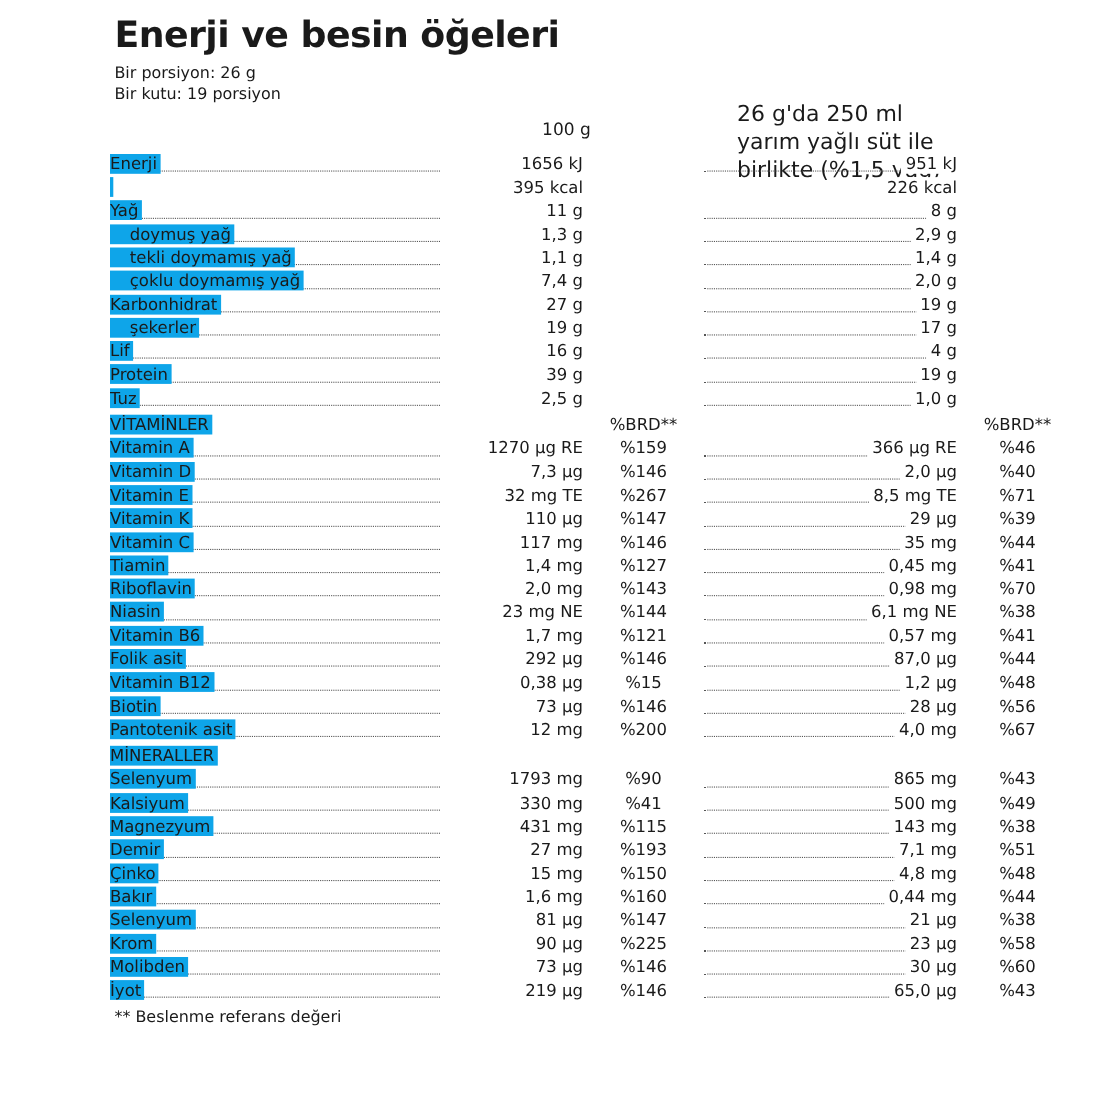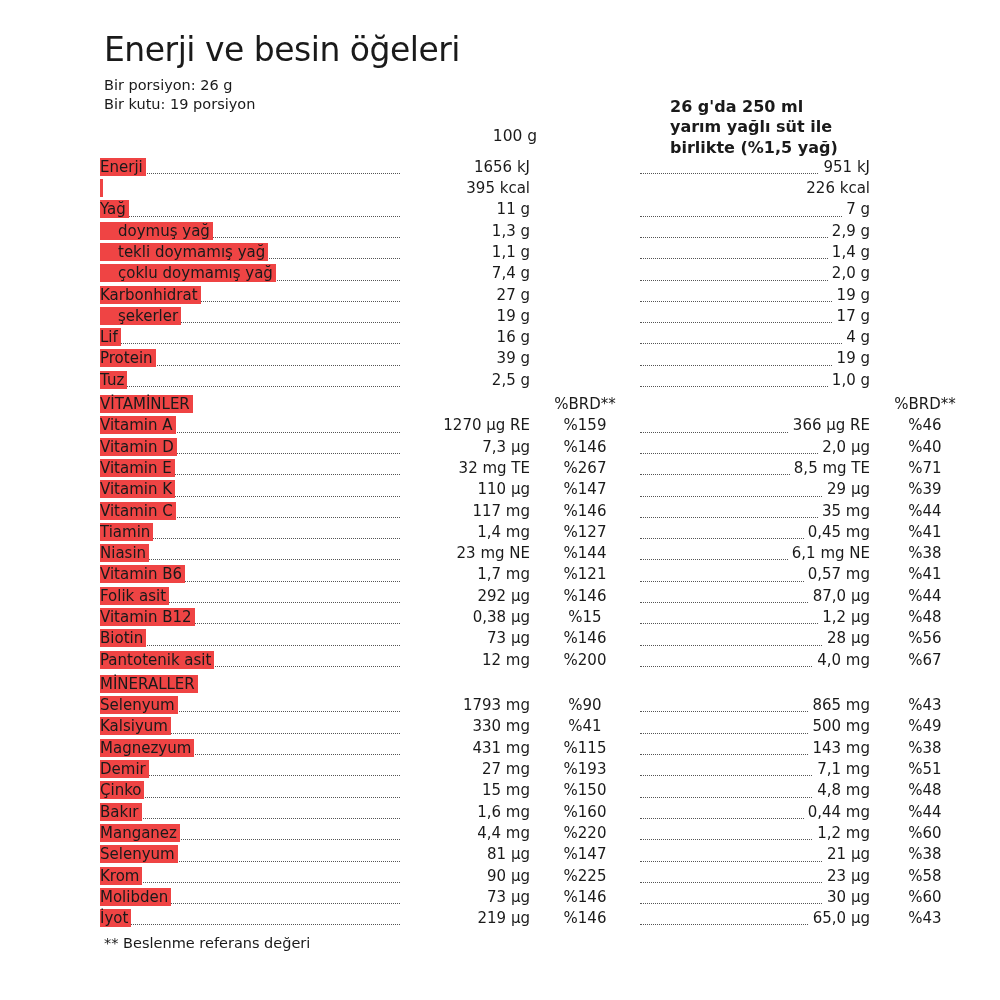--- a/index.html
+++ b/index.html
@@ -16,23 +16,23 @@
   }
   .page {
     position: relative;
     width: 1000px;
     height: 1000px;
     box-sizing: border-box;
     padding: 10px 20px 0 100px;
   }
   h1.title {
     font-size: 33px;
-    font-weight: normal;
+    font-weight: bold;
     letter-spacing: -0.5px;
-    margin: 23px 0 8px 4px;
+    margin: 5px 0 8px 4px;
     line-height: 1.05;
   }
   .serving-lines {
     margin: 0 0 4px 4px;
     font-size: 14.5px;
     line-height: 1.35;
   }
   
   .col-heads {
     position: relative;
@@ -44,45 +44,45 @@
     left: 355px;
     top: 34px;
     width: 120px;
     text-align: center;
     font-weight: normal;
     font-size: 15.5px;
   }
   .head-milk {
     position: absolute;
     left: 570px;
-    top: 4px;
+    top: 16px;
     width: 230px;
-    font-weight: bold;
-    font-size: 16px;
+    font-weight: normal;
+    font-size: 20px;
     line-height: 1.28;
   }
   
   table.nut {
     width: 880px;
     border-collapse: collapse;
     font-size: 15px;
     margin-top: 2px;
   }
   table.nut td {
     padding: 0;
     vertical-align: bottom;
     line-height: 1.42;
     white-space: nowrap;
   }
   td.lbl {
     width: 300px;
     position: relative;
     overflow: hidden;
   }
-  td.lbl .ltxt { background: #ef4444; padding-right: 3px; position: relative; z-index: 2;}
+  td.lbl .ltxt { background: #0ea5e9; padding-right: 3px; position: relative; z-index: 2;}
   td.lbl .dots {
     position: absolute;
     left: 0; right: 0; bottom: 4px;
     border-bottom: 1.6px dotted #555;
     z-index: 1;
   }
   td.v1 {
     width: 130px;
     text-align: right;
     padding-right: 2px;
@@ -157,21 +157,21 @@
           <td class="lbl"><span class="ltxt"></span></td>
           <td class="v1">395 kcal</td>
           <td class="p1"></td>
           <td class="v2"><span class="vtxt">226 kcal</span></td>
           <td class="p2"></td>
         </tr>
         <tr>
           <td class="lbl"><span class="dots"></span><span class="ltxt">Yağ</span></td>
           <td class="v1">11 g</td>
           <td class="p1"></td>
-          <td class="v2"><span class="dots2"></span><span class="vtxt">7 g</span></td>
+          <td class="v2"><span class="dots2"></span><span class="vtxt">8 g</span></td>
           <td class="p2"></td>
         </tr>
         <tr>
           <td class="lbl indent1"><span class="dots"></span><span class="ltxt">doymuş yağ</span></td>
           <td class="v1">1,3 g</td>
           <td class="p1"></td>
           <td class="v2"><span class="dots2"></span><span class="vtxt">2,9 g</span></td>
           <td class="p2"></td>
         </tr>
         <tr>
@@ -266,20 +266,27 @@
           <td class="p2">%44</td>
         </tr>
         <tr>
           <td class="lbl"><span class="dots"></span><span class="ltxt">Tiamin</span></td>
           <td class="v1">1,4 mg</td>
           <td class="p1">%127</td>
           <td class="v2"><span class="dots2"></span><span class="vtxt">0,45 mg</span></td>
           <td class="p2">%41</td>
         </tr>
         <tr>
+          <td class="lbl"><span class="dots"></span><span class="ltxt">Riboflavin</span></td>
+          <td class="v1">2,0 mg</td>
+          <td class="p1">%143</td>
+          <td class="v2"><span class="dots2"></span><span class="vtxt">0,98 mg</span></td>
+          <td class="p2">%70</td>
+        </tr>
+        <tr>
           <td class="lbl"><span class="dots"></span><span class="ltxt">Niasin</span></td>
           <td class="v1">23 mg NE</td>
           <td class="p1">%144</td>
           <td class="v2"><span class="dots2"></span><span class="vtxt">6,1 mg NE</span></td>
           <td class="p2">%38</td>
         </tr>
         <tr>
           <td class="lbl"><span class="dots"></span><span class="ltxt">Vitamin B6</span></td>
           <td class="v1">1,7 mg</td>
           <td class="p1">%121</td>
@@ -357,27 +364,20 @@
           <td class="p2">%48</td>
         </tr>
         <tr>
           <td class="lbl"><span class="dots"></span><span class="ltxt">Bakır</span></td>
           <td class="v1">1,6 mg</td>
           <td class="p1">%160</td>
           <td class="v2"><span class="dots2"></span><span class="vtxt">0,44 mg</span></td>
           <td class="p2">%44</td>
         </tr>
         <tr>
-          <td class="lbl"><span class="dots"></span><span class="ltxt">Manganez</span></td>
-          <td class="v1">4,4 mg</td>
-          <td class="p1">%220</td>
-          <td class="v2"><span class="dots2"></span><span class="vtxt">1,2 mg</span></td>
-          <td class="p2">%60</td>
-        </tr>
-        <tr>
           <td class="lbl"><span class="dots"></span><span class="ltxt">Selenyum</span></td>
           <td class="v1">81 µg</td>
           <td class="p1">%147</td>
           <td class="v2"><span class="dots2"></span><span class="vtxt">21 µg</span></td>
           <td class="p2">%38</td>
         </tr>
         <tr>
           <td class="lbl"><span class="dots"></span><span class="ltxt">Krom</span></td>
           <td class="v1">90 µg</td>
           <td class="p1">%225</td>

